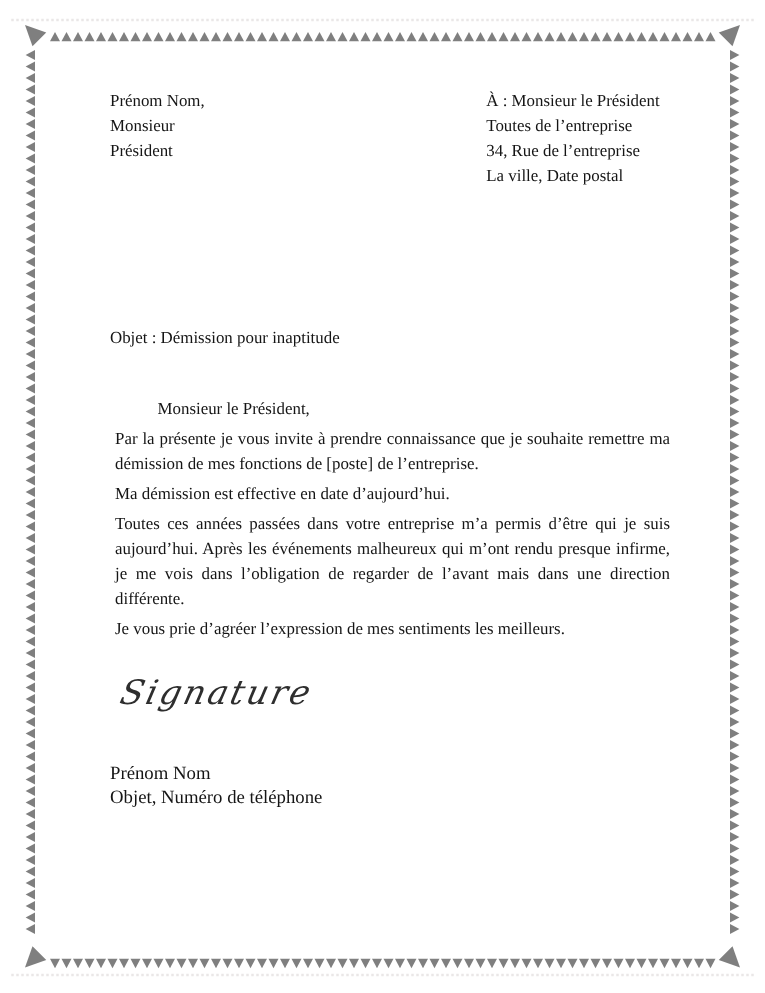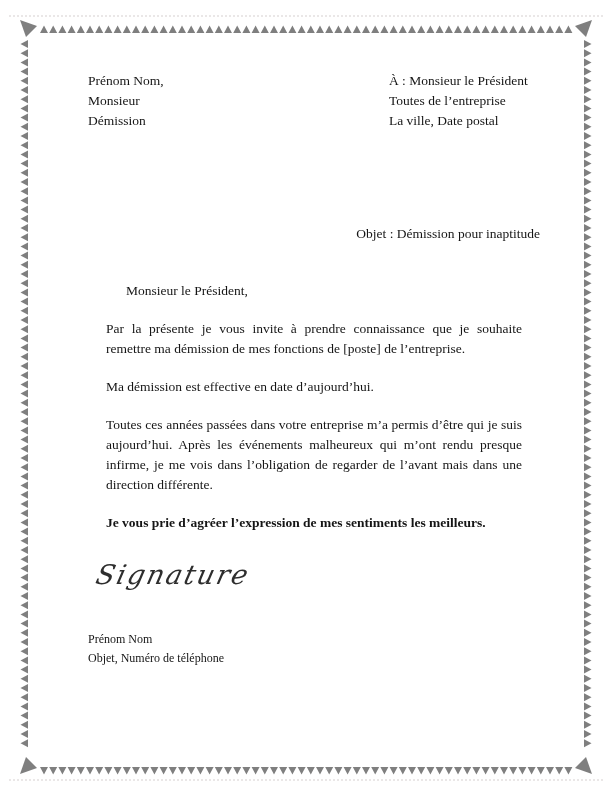--- a/index.html
+++ b/index.html
@@ -14,39 +14,39 @@
   #border-svg{position:absolute;left:0;top:0;width:612px;height:794px;pointer-events:none;}
   .dots{position:absolute;left:9px;right:9px;border-top:2px dotted #eae7e7;height:0;}
   .dots-top{top:15px;}
   .dots-bottom{top:779px;}
   .content{
     position:absolute;left:88px;top:71px;width:452px;
     font-size:13.5px;line-height:20px;
   }
   .address-row{position:relative;height:80px;}
   .recipient{position:absolute;left:269px;top:0;margin-left:32px;}
-  .subject{margin-top:73px;text-align:right;}
+  .subject{margin-top:109px;text-align:left;}
   .salutation{margin-top:37px;padding-left:38px;}
-  p.para{margin:18px;text-align:justify;}
+  p.para{margin:4px;text-align:justify;}
   .para1{margin-top:18px;}
   .para2{margin-top:15px;text-align:left;font-family:Liberation Serif, serif;}
   .para3{margin-top:18px;}
-  .closing{margin-top:13px;text-align:left;font-weight:bold;}
+  .closing{margin-top:13px;text-align:left;}
   .signature-script{
     margin-top:22px;margin-left:4px;
     width:max-content;
     font-family:"DejaVu Serif","Liberation Serif",serif;
     font-style:italic;
     font-size:27px;line-height:40px;
     letter-spacing:2px;
     color:#2e2e2e;
     transform:skewX(-13deg);
     transform-origin:0 100%;
   }
-  .sig-block{margin-top:35px;font-size:12px;line-height:19px;}
+  .sig-block{margin-top:35px;font-size:15px;line-height:19px;}
 </style>
 </head>
 <body>
 
 <div class="page">
 
   <svg id="border-svg" viewBox="0 0 612 794" xmlns="http://www.w3.org/2000/svg">
       <polygon points="20,20 37,26 26,37" fill="#7f7f7f"></polygon>
       <polygon points="592,20 575,26 586,37" fill="#7f7f7f"></polygon>
       <polygon points="20,774 37,768 26,757" fill="#7f7f7f"></polygon>
@@ -325,25 +325,26 @@
 
   <div class="dots dots-top"></div>
   <div class="dots dots-bottom"></div>
 
   <div class="content">
 
     <div class="address-row">
       <div class="sender">
         <div>Prénom Nom,</div>
         <div>Monsieur</div>
-        <div>Démission</div>
+        <div>Président</div>
       </div>
       <div class="recipient">
         <div>À : Monsieur le Président</div>
         <div>Toutes de l’entreprise</div>
+        <div>34, Rue de l’entreprise</div>
         <div>La ville, Date postal</div>
       </div>
     </div>
 
     <div class="subject">Objet : Démission pour inaptitude</div>
 
     <div class="salutation">Monsieur le Président,</div>
 
     <p class="para para1">Par la présente je vous invite à prendre connaissance que je souhaite remettre ma démission de mes fonctions de [poste] de l’entreprise.</p>
     <p class="para para2">Ma démission est effective en date d’aujourd’hui.</p>

